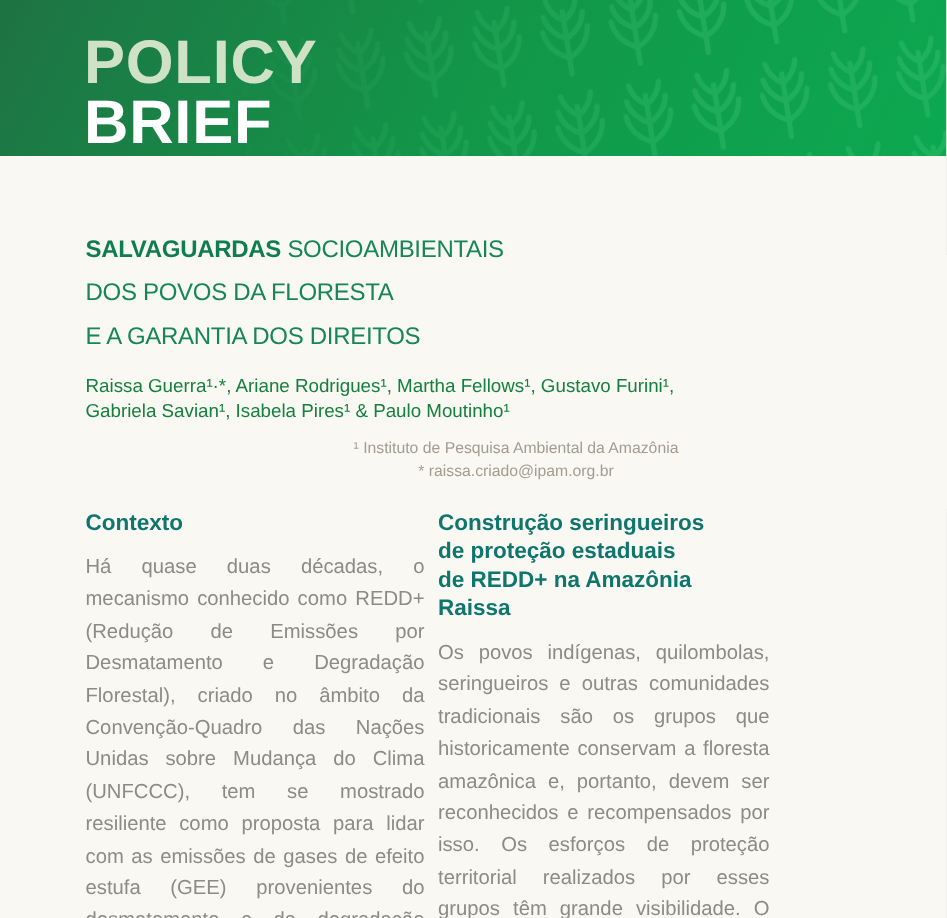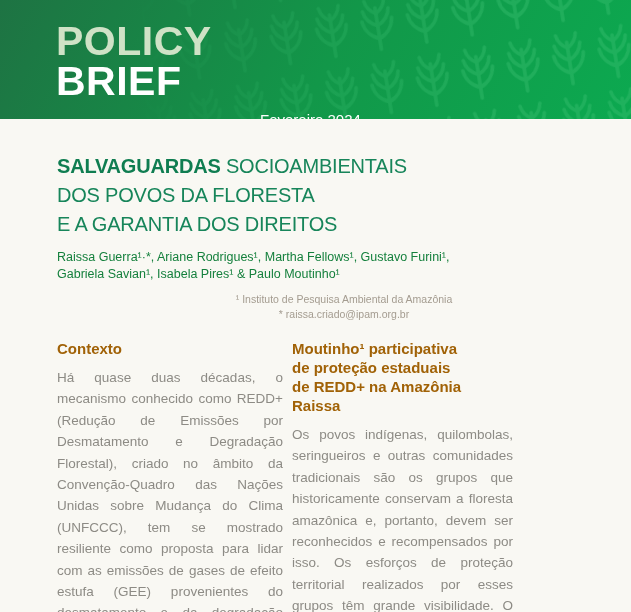--- a/index.html
+++ b/index.html
@@ -4,57 +4,57 @@
 <style>
   * { margin:0; padding:0; box-sizing:border-box; }
   html,body { background:#e8e8e8; }
   .page {
     position:relative; width:631px; height:612px; overflow:hidden;
     background:#f9f8f3;
     font-family:"Liberation Sans", sans-serif;
   }
   
   .banner {
-    position:absolute; top:0; left:0; width:631px; height:119px;
+    position:absolute; top:0; left:0; width:631px; height:104px;
     background:linear-gradient(118deg,#1e7343 0%, #129749 52%, #0ca950 100%);
     overflow:hidden;
   }
   .banner svg.pattern {
     position:absolute; top:-10px; right:-20px; width:520px; height:150px;
     opacity:.38;
     -webkit-mask-image:linear-gradient(to right, transparent 0%, rgba(0,0,0,.55) 35%, #000 70%);
     mask-image:linear-gradient(to right, transparent 0%, rgba(0,0,0,.55) 35%, #000 70%);
   }
   .brand { position:absolute; left:56px; top:21px; line-height:40px; letter-spacing:.5px; }
   .brand .policy { font-size:41px; font-weight:bold; color:#cfe2c6; }
   .brand .brief  { font-size:41px; font-weight:bold; color:#ffffff; }
   .issue-date { position:absolute; left:260px; top:84px; font-size:15px; color:#ffffff;margin-top:27px; }
   
   main { position:absolute; top:118px; left:0; width:631px; }
   .title {
     margin:34px 0 0 57px;
-    font-size:20px; line-height:29px; font-weight:normal;
+    font-size:16px; line-height:29px; font-weight:normal;
     color:#17855a; letter-spacing:-0.2px;
   }
   .title .line { display:block; }
   .title b { font-weight:bold; color:#0f7d51; }
   .authors {
     margin:10px 0 0 57px;
     font-size:12.5px; line-height:17px; color:#15803d;
   }
   .footnotes {
     margin:9px 0 0 57px;
     font-size:10.5px; line-height:14.5px; color:#a49c90;text-align:center;
   }
   .columns { display:flex; margin:18px 0 0 57px; }
   .col { text-align:justify; hyphens:auto; -webkit-hyphens:auto; }
   .col.left  { width:226px; margin-right:9px; }
   .col.right { width:221px; }
   .col h2 {
-    font-size:15px; line-height:19px; color:#a16207;
+    font-size:15px; line-height:19px; color:#0f766e;
     margin-bottom:9px; text-align:left;
   }
   .col h2 .hline { display:block; }
   .col p {
     font-size:13.5px; line-height:21.4px; color:#8d8b85;
     margin-bottom:14px;
   }
 </style>
 </head>
 <body>
@@ -108,21 +108,21 @@
     <div class="columns">
 
       <section class="col left">
         <h2>Contexto</h2>
         <p>Há quase duas décadas, o mecanismo conhecido como REDD+ (Redução de Emissões por Desmatamento e Degradação Florestal), criado no âmbito da Convenção-Quadro das Nações Unidas sobre Mudança do Clima (UNFCCC), tem se mostrado resiliente como proposta para lidar com as emissões de gases de efeito estufa (GEE) provenientes do desmatamento e da degradação florestal em países tropicais do sul global. As iniciativas de REDD+ têm avançado tanto pela abordagem projeto a projeto (project-by-project approach), quanto por Sistemas Jurisdicionais de REDD+ nacionais ou subnacionais.</p>
 
       </section>
 
       <section class="col right">
         <h2>
-          <span class="hline">Moutinho¹ participativa</span>
+          <span class="hline">Construção seringueiros</span>
           <span class="hline">de proteção estaduais</span>
           <span class="hline">de REDD+ na Amazônia Raissa</span>
         </h2>
         <p>Os povos indígenas, quilombolas, seringueiros e outras comunidades tradicionais são os grupos que historicamente conservam a floresta amazônica e, portanto, devem ser reconhecidos e recompensados por isso. Os esforços de proteção territorial realizados por esses grupos têm grande visibilidade. O risco de desmatamento e degradação florestal diminui com a presença desses grupos, o que promove uma diversidade sociocultural e biológica (Figura 1). No entanto, esses grupos querem entender melhor as vantagens e desvantagens do mecanismo de REDD+ A abordagem</p>
       </section>
 
     </div>
   </main>
 </div>
 

